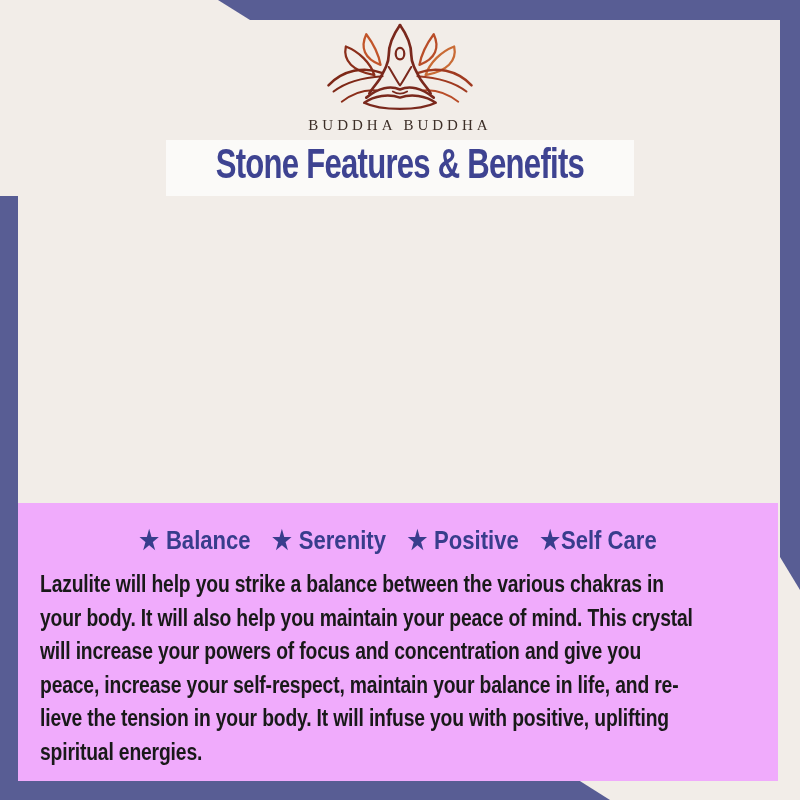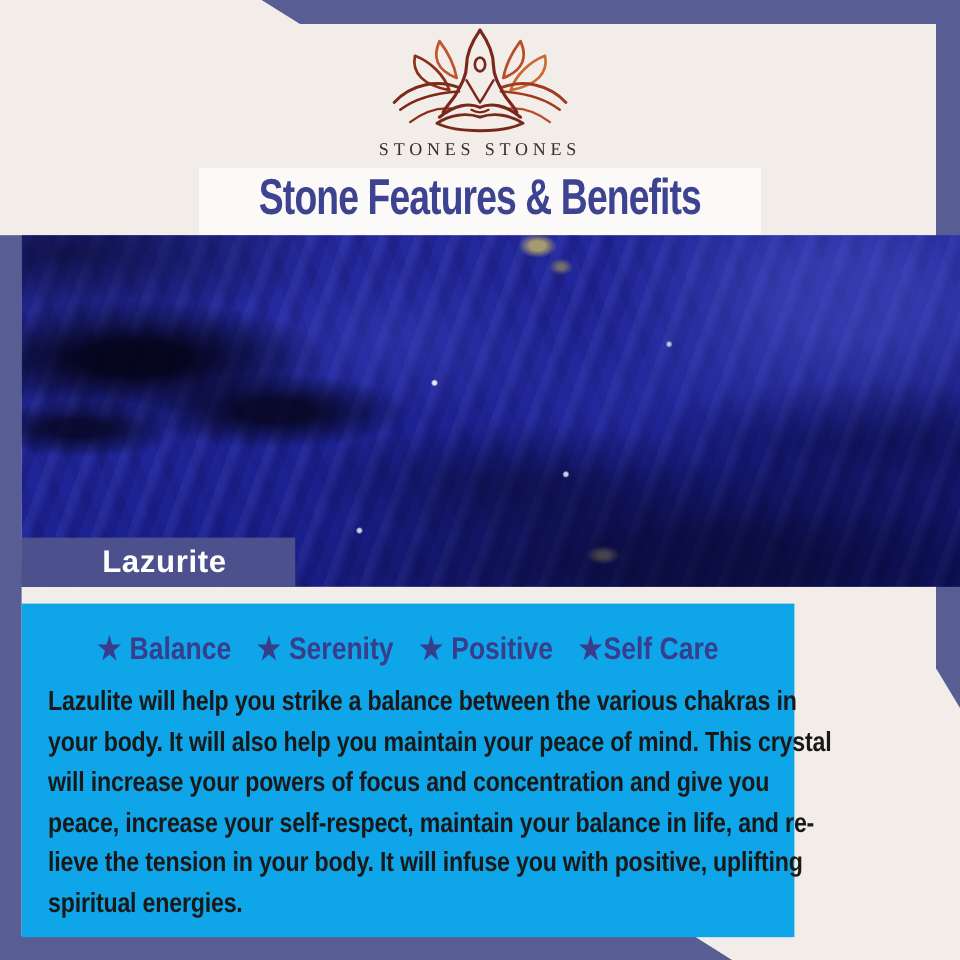--- a/index.html
+++ b/index.html
@@ -62,22 +62,22 @@
   .stone-ribbon{
     position:absolute;left:0;top:252px;width:228px;height:41px;
     background:#4c508c;display:flex;align-items:center;justify-content:center;
     padding-left:10px;box-sizing:border-box;
   }
   .stone-ribbon span{
     color:#ffffff;font-size:26px;font-weight:700;letter-spacing:.5px;
   }
   
   .panel{
-    position:absolute;left:18px;top:503px;width:644px;height:278px;
-    background:#0ea5e9;
+    position:absolute;left:18px;top:503px;width:760px;height:278px;
+    background:#f0abfc;
   }
   .tags{
     margin-top:22px;text-align:center;white-space:nowrap;
     color:#383d8c;font-weight:700;font-size:26px;
     transform:scaleX(0.85);transform-origin:center;
   }
   .tag{margin:0 9px;}
   .tag .star{margin-right:8px;}
   .tag.tight .star{margin-right:1px;}
   .desc{margin:12px 8px 0 22px;}
@@ -112,32 +112,27 @@
       <path d="M130,78 C118,69 106,66 96,67" stroke="#b94d28" stroke-width="1.8"></path>
 
       <path d="M73,3 C66,13 62,23 62,32 C62,40 58,47 53,56 C49,62 45,66 43,70" stroke="#7a281c" stroke-width="2.6"></path>
       <path d="M73,3 C80,13 84,23 84,32 C84,40 88,47 93,56 C97,62 101,66 103,70" stroke="#7a281c" stroke-width="2.6"></path>
       <ellipse cx="73" cy="31" rx="4.2" ry="5.6" stroke="#7a281c" stroke-width="2.2"></ellipse>
       <path d="M62,44 C67,52 70,58 73,62 C76,58 79,52 84,44" stroke="#7a281c" stroke-width="2"></path>
       <path d="M40,74 C52,64 64,62 73,66 C82,62 94,64 106,74" stroke="#7a281c" stroke-width="2.6"></path>
       <path d="M38,79 C54,87 92,87 108,79 C98,72 84,70 73,74 C62,70 48,72 38,79" stroke="#7a281c" stroke-width="2.4"></path>
       <path d="M66,68 Q73,72 80,68" stroke="#7a281c" stroke-width="1.8"></path>
     </svg>
-    <div class="brand-name">STONES STONES</div>
+    <div class="brand-name">BUDDHA BUDDHA</div>
   </div>
 
   <div class="title-band">
     <h1>Stone Features &amp; Benefits</h1>
   </div>
 
-  <div class="stone-photo">
-    <div class="stone-ribbon">
-      <span>Lazurite</span>
-    </div>
-  </div>
 
   <div class="panel">
     <div class="tags">
       <span class="tag"><span class="star">★</span><span>Balance</span></span>
       <span class="tag"><span class="star">★</span><span>Serenity</span></span>
       <span class="tag"><span class="star">★</span><span>Positive</span></span>
       <span class="tag tight"><span class="star">★</span><span>Self Care</span></span>
     </div>
     <div class="desc">
       <div class="desc-line">Lazulite will help you strike a balance between the various chakras in</div>

